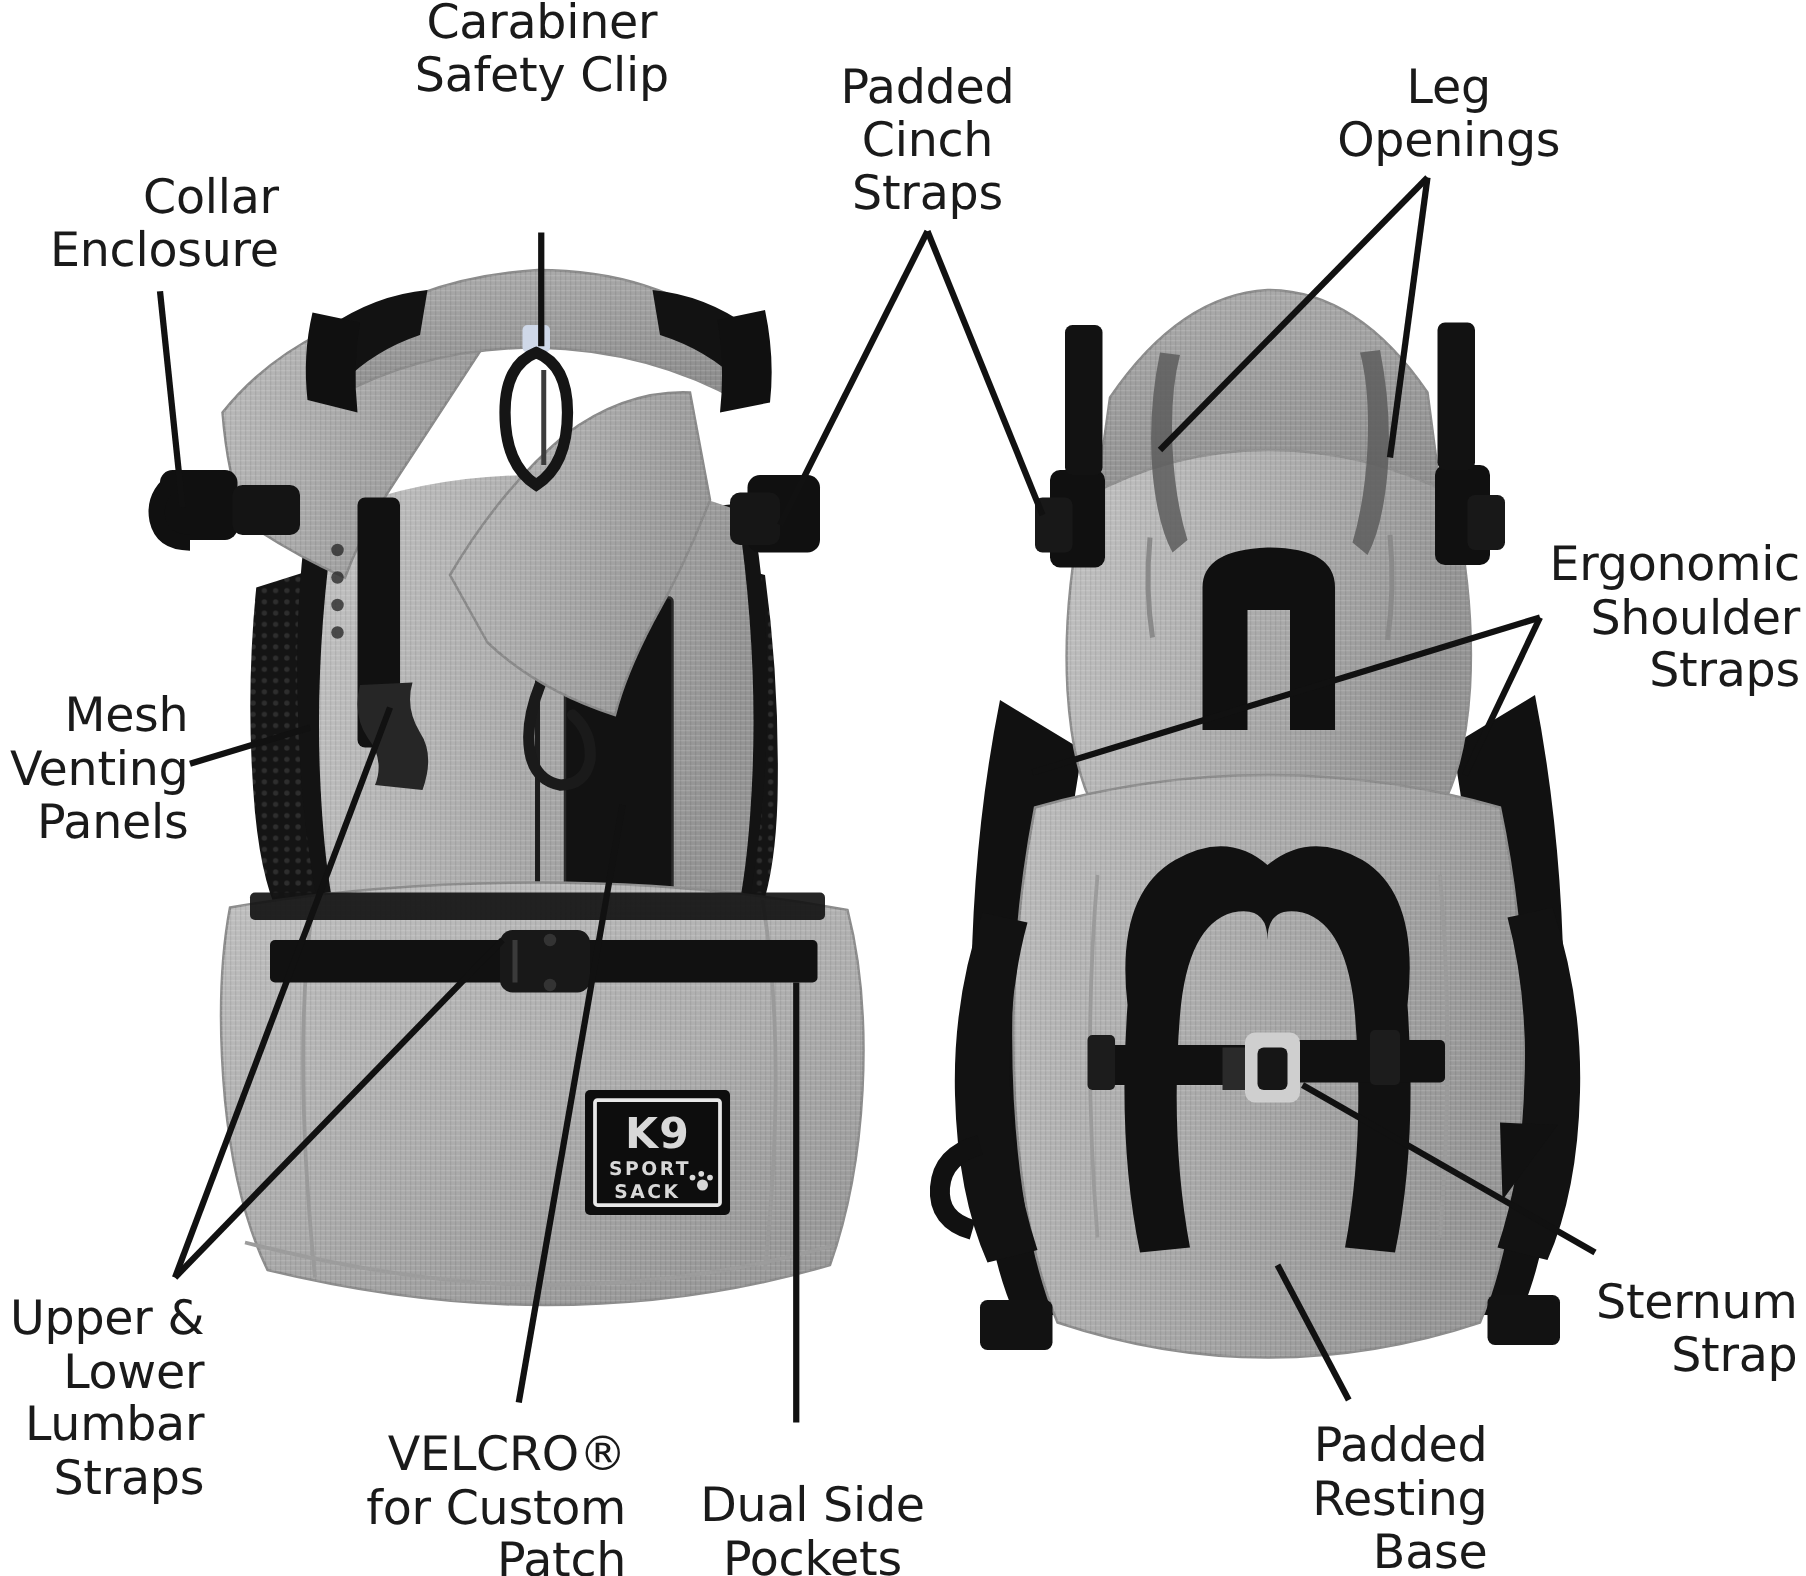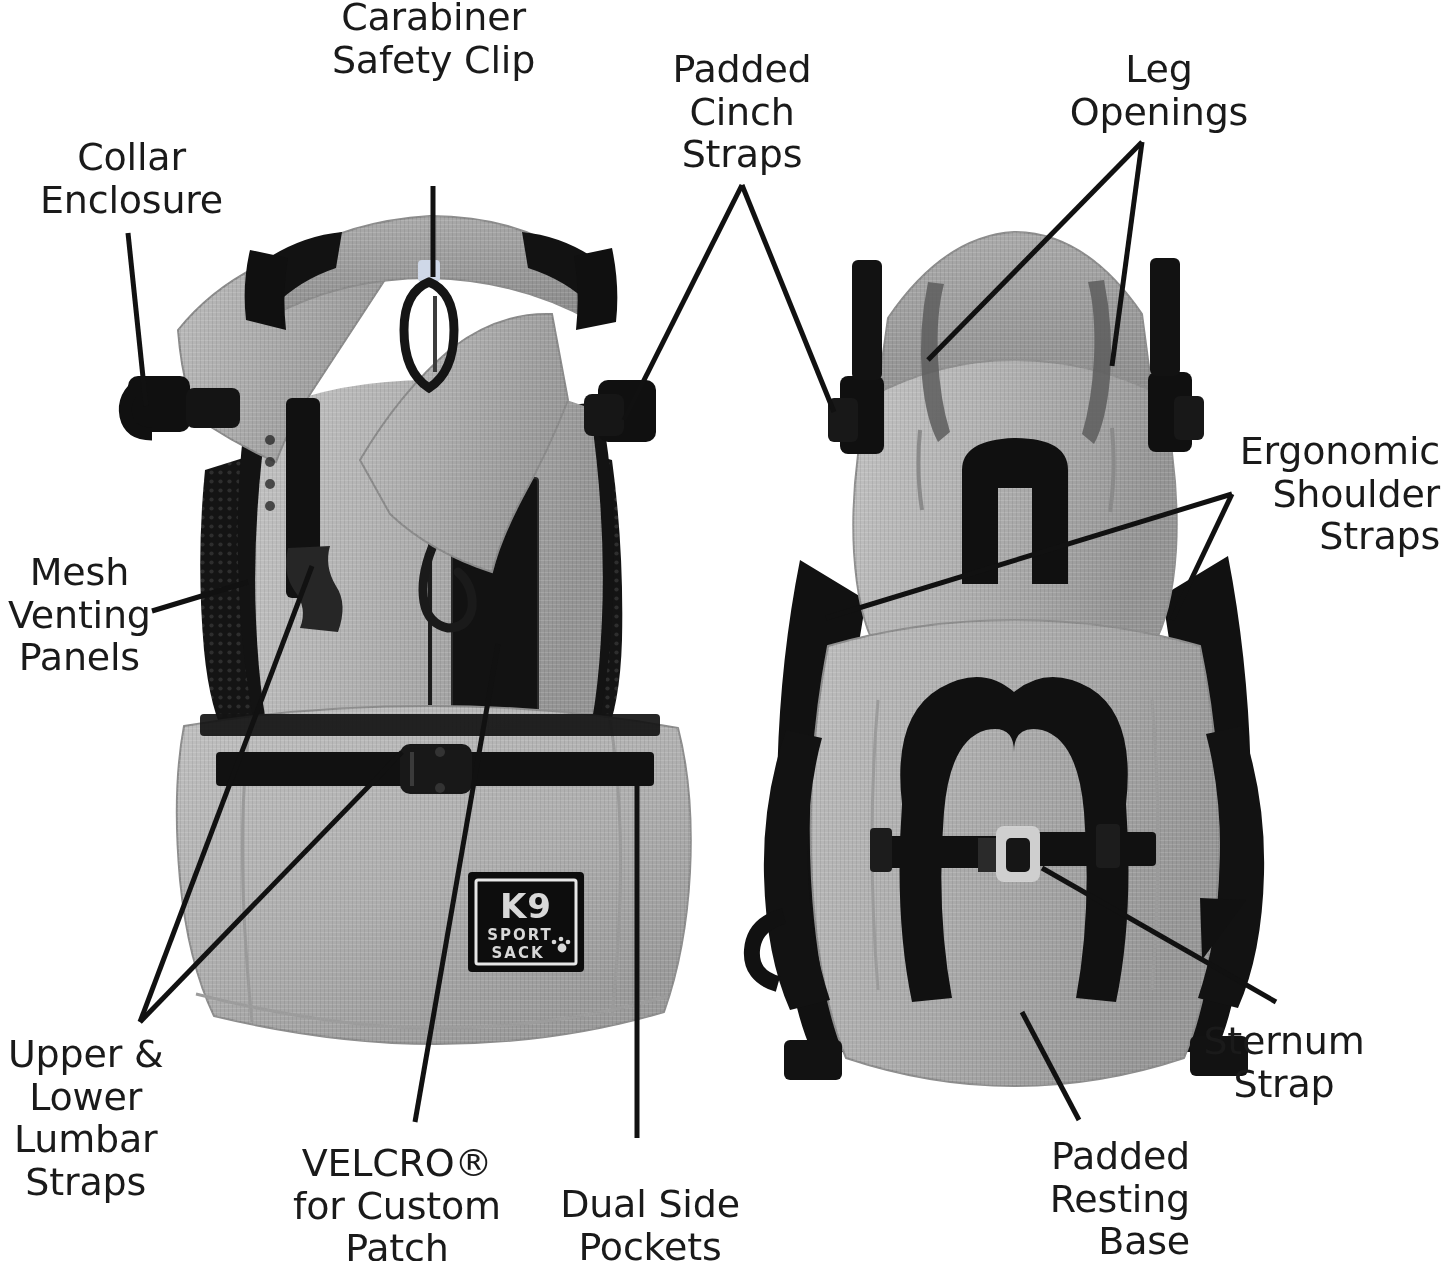--- a/index.html
+++ b/index.html
@@ -27,21 +27,21 @@
     position: absolute;
     color: #1a1a1a;
     font-size: 38px;
     line-height: 1.12;
     font-weight: 400;
     white-space: pre;
     letter-spacing: -0.2px;
   }
   .label.c { text-align: center; }
   .label.r { text-align: right; }
-  .label.l { text-align: center; }
+  .label.l { text-align: right; }
 </style>
 </head>
 <body>
 
 <div id="stage">
 
   <svg id="svg-layer" viewBox="0 0 1445 1261">
     <defs>
       <linearGradient id="gFab" x1="0" y1="0" x2="1" y2="0.25">
         <stop offset="0%" stop-color="#c2c2c2"></stop>
@@ -287,16 +287,16 @@
 for Custom
 Patch</div>
 
   <div class="label c" style="left:505px; top:1183px; width:290px;">Dual Side
 Pockets</div>
 
   <div class="label r" style="left:900px; top:1135px; width:290px;">Padded
 Resting
 Base</div>
 
-  <div class="label r" style="left:1130px; top:1020px; width:308px;text-align:center;">Sternum
+  <div class="label r" style="left:1130px; top:1020px; width:308px;">Sternum
 Strap</div>
 
 </div>
 
 </body></html>

